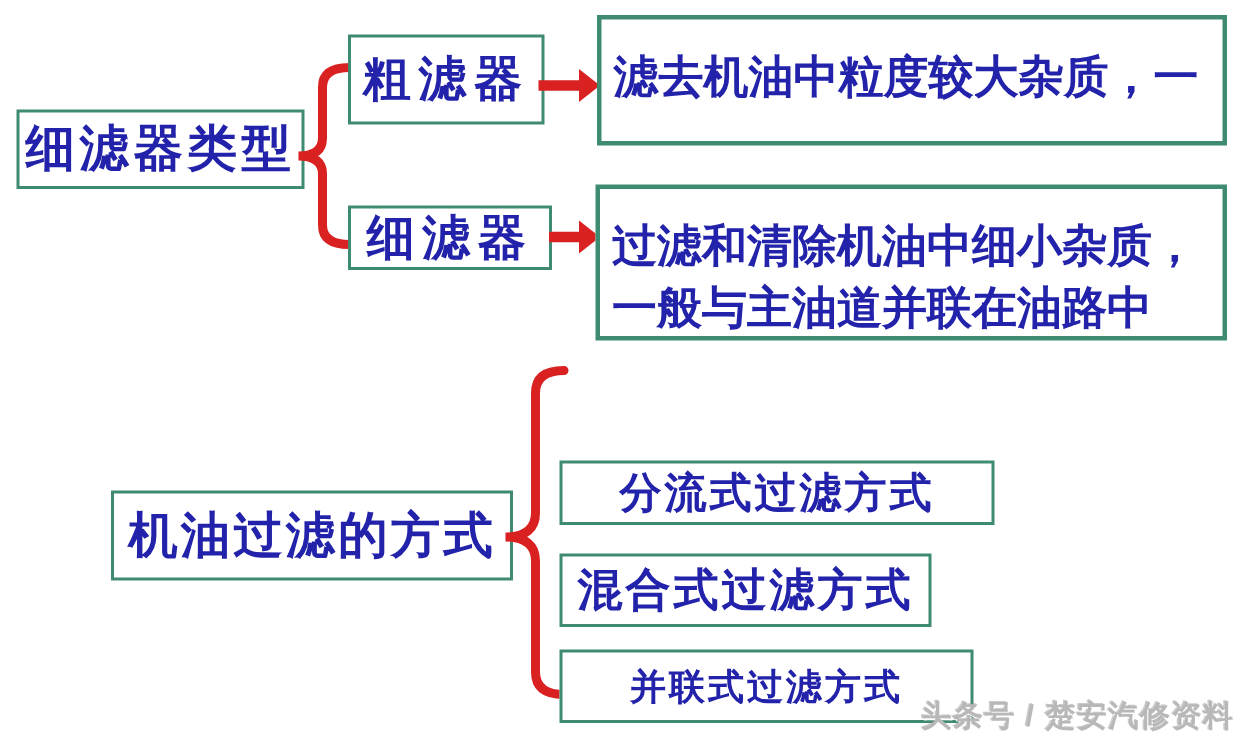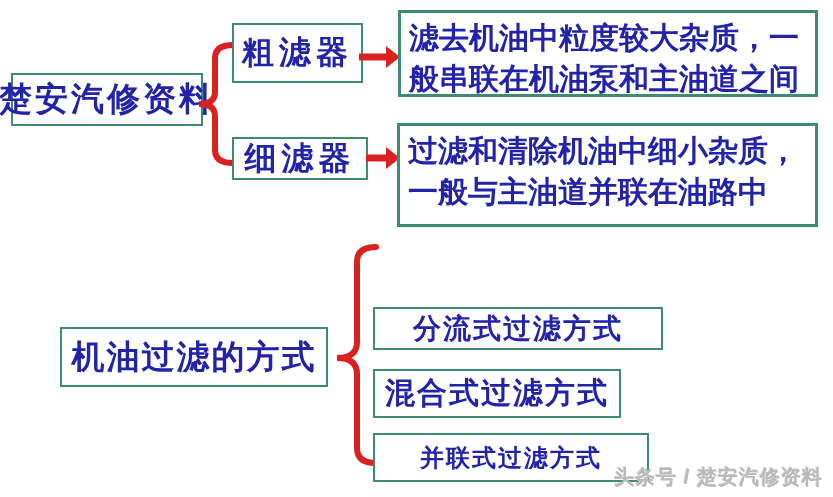--- a/index.html
+++ b/index.html
@@ -29,32 +29,32 @@
   }
   .desc{
     position:absolute;
     border:3px solid var(--border);
     background:var(--bg);
     color:var(--text);
     font-weight:bold;
     box-sizing:border-box;
     font-size:30px;
     line-height:41px;
-    padding:4px 0 0 8px;
+    padding:18px 0 0 8px;
     white-space:nowrap;
   }
   .connector-stroke{stroke:var(--connector);fill:none;stroke-width:6;stroke-linecap:round;}
   .connector-fill{fill:var(--connector);}
   svg{position:absolute;overflow:visible;}
   #root-top   {left:11px;  top:73px;  width:192px; height:53px; font-size:33px; letter-spacing:3px;}
   #branch-coarse{left:232px; top:23px;  width:131px; height:60px; font-size:32px; letter-spacing:5px;}
   #branch-fine  {left:232px; top:137px; width:136px; height:43px; font-size:32px; letter-spacing:5px;}
   #desc-coarse{left:398px; top:10px;  width:420px; height:87px;}
   #desc-fine  {left:397px; top:123px; width:421px; height:104px;font-family:Liberation Serif, serif;}
-  #root-bottom{left:60px;  top:327px; width:268px; height:60px; font-size:33px; letter-spacing:2px;}
+  #root-bottom{left:74px;  top:327px; width:268px; height:60px; font-size:33px; letter-spacing:2px;}
   #mode-1{left:373px; top:233px; width:276px; height:49px; font-size:30px; letter-spacing:2px;}
   #mode-2{left:373px; top:307px; width:290px; height:43px; font-size:28px; letter-spacing:2px;}
   #mode-3{left:373px; top:369px; width:248px; height:49px; font-size:30px; letter-spacing:2px;}
   #mode-4{left:373px; top:433px; width:276px; height:49px; font-size:24px; letter-spacing:2px;}
   #brace-top{left:193px; top:40px; width:46px; height:128px;}
   #brace-bottom{left:332px; top:242px; width:50px; height:226px;}
   #arrow-coarse{left:359px; top:46px; width:41px; height:22px;}
   #arrow-fine  {left:366px; top:147px; width:34px; height:22px;}
   #watermark{
     position:absolute;
@@ -67,21 +67,21 @@
     text-shadow:1px 1px 0 rgba(255,255,255,.9), -1px -1px 0 rgba(140,140,140,.45);
     white-space:nowrap;
   }
 </style>
 </head>
 <body>
 
 <div id="canvas">
 
   <div id="root-top" class="node">
-    <span>楚安汽修资料</span>
+    <span>细滤器类型</span>
   </div>
 
   <svg id="brace-top" viewBox="0 0 46 128" aria-hidden="true">
     <path class="connector-stroke" d="M 40 5 Q 22 5 22 18 L 22 52 Q 22 64 6 64 Q 22 64 22 76 L 22 110 Q 22 123 40 123"></path>
   </svg>
 
   <div id="branch-coarse" class="node">
     <span>粗滤器</span>
   </div>
 
@@ -94,21 +94,20 @@
     <polygon class="connector-fill" points="27,0 41,11 27,22"></polygon>
   </svg>
 
   <svg id="arrow-fine" viewBox="0 0 34 22" aria-hidden="true">
     <rect class="connector-fill" x="0" y="7.5" width="20" height="7"></rect>
     <polygon class="connector-fill" points="20,0 34,11 20,22"></polygon>
   </svg>
 
   <div id="desc-coarse" class="desc">
     <div>滤去机油中粒度较大杂质，一</div>
-    <div>般串联在机油泵和主油道之间</div>
   </div>
 
   <div id="desc-fine" class="desc">
     <div>过滤和清除机油中细小杂质，</div>
     <div>一般与主油道并联在油路中</div>
   </div>
 
   <div id="root-bottom" class="node">
     <span>机油过滤的方式</span>
   </div>

